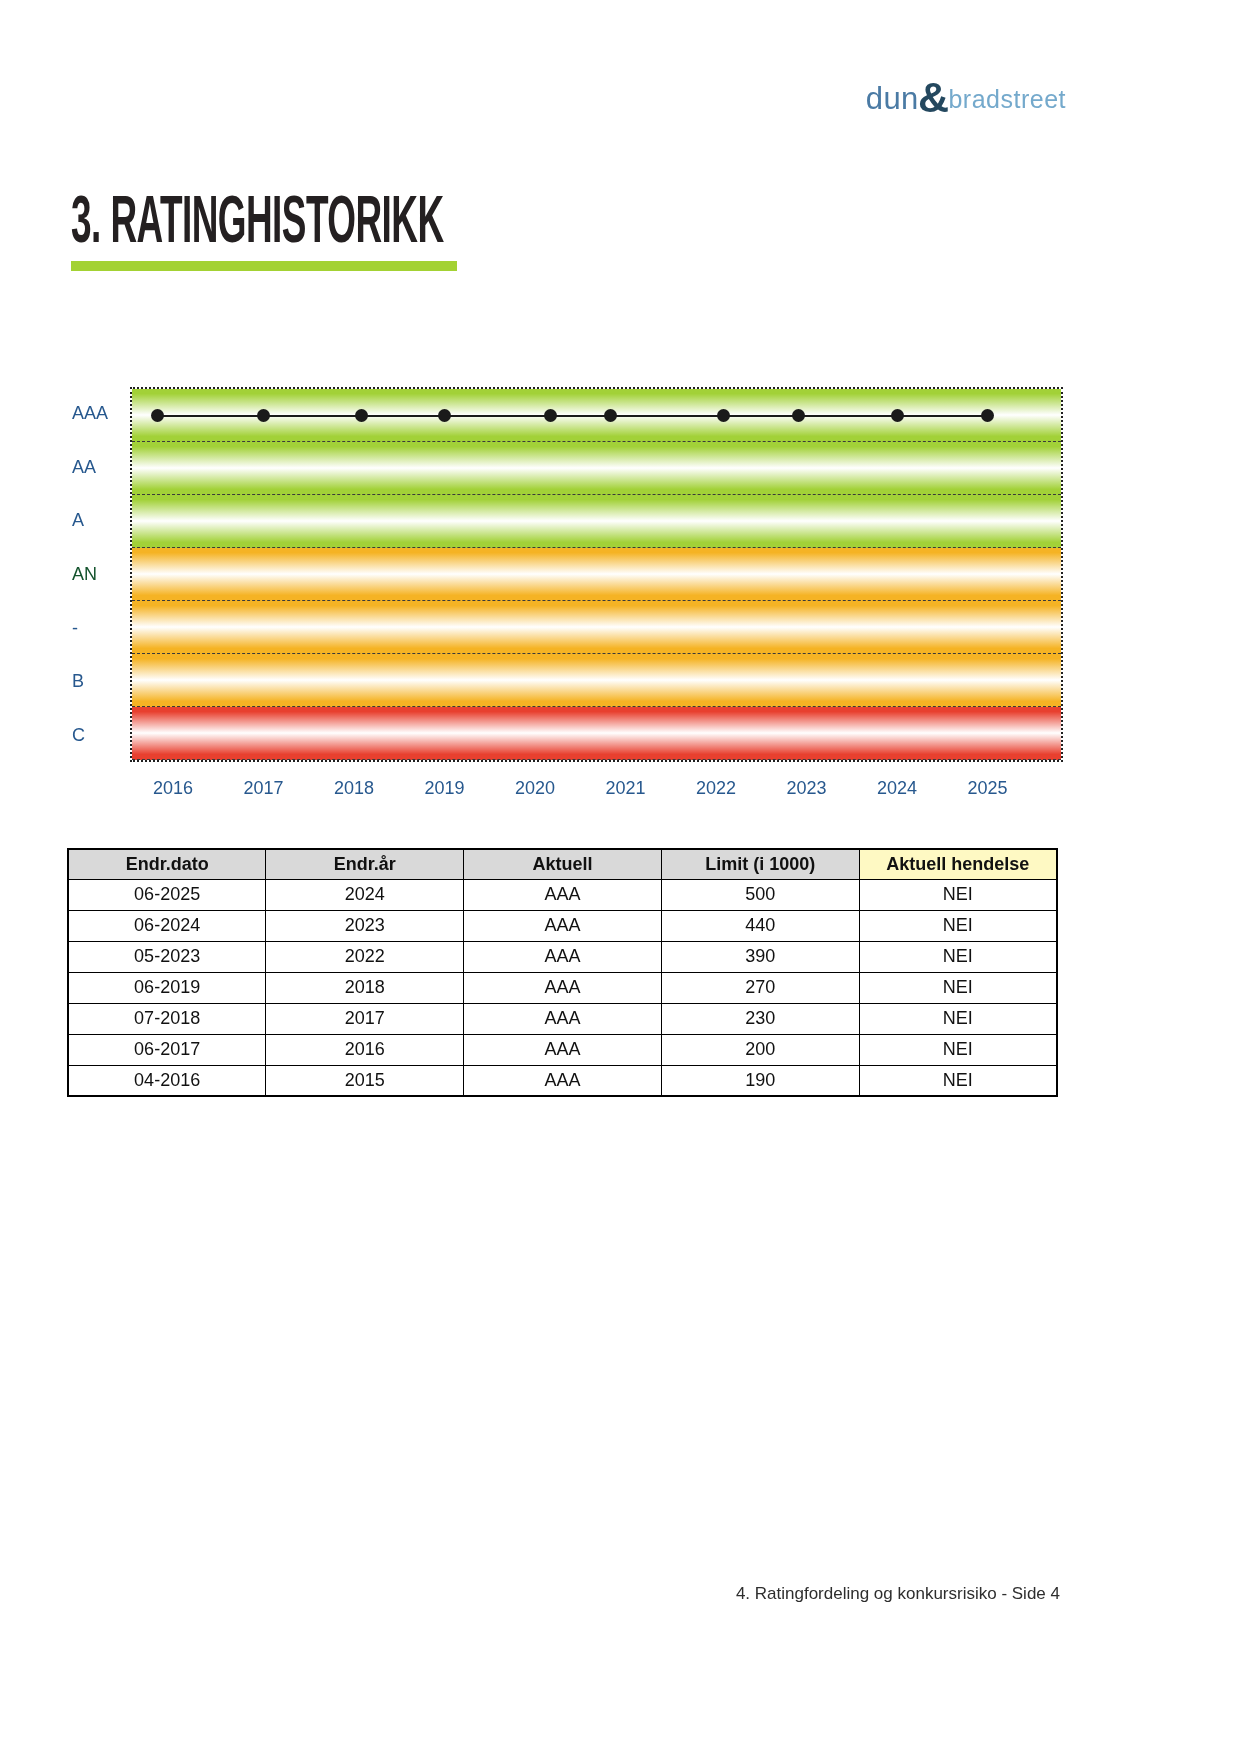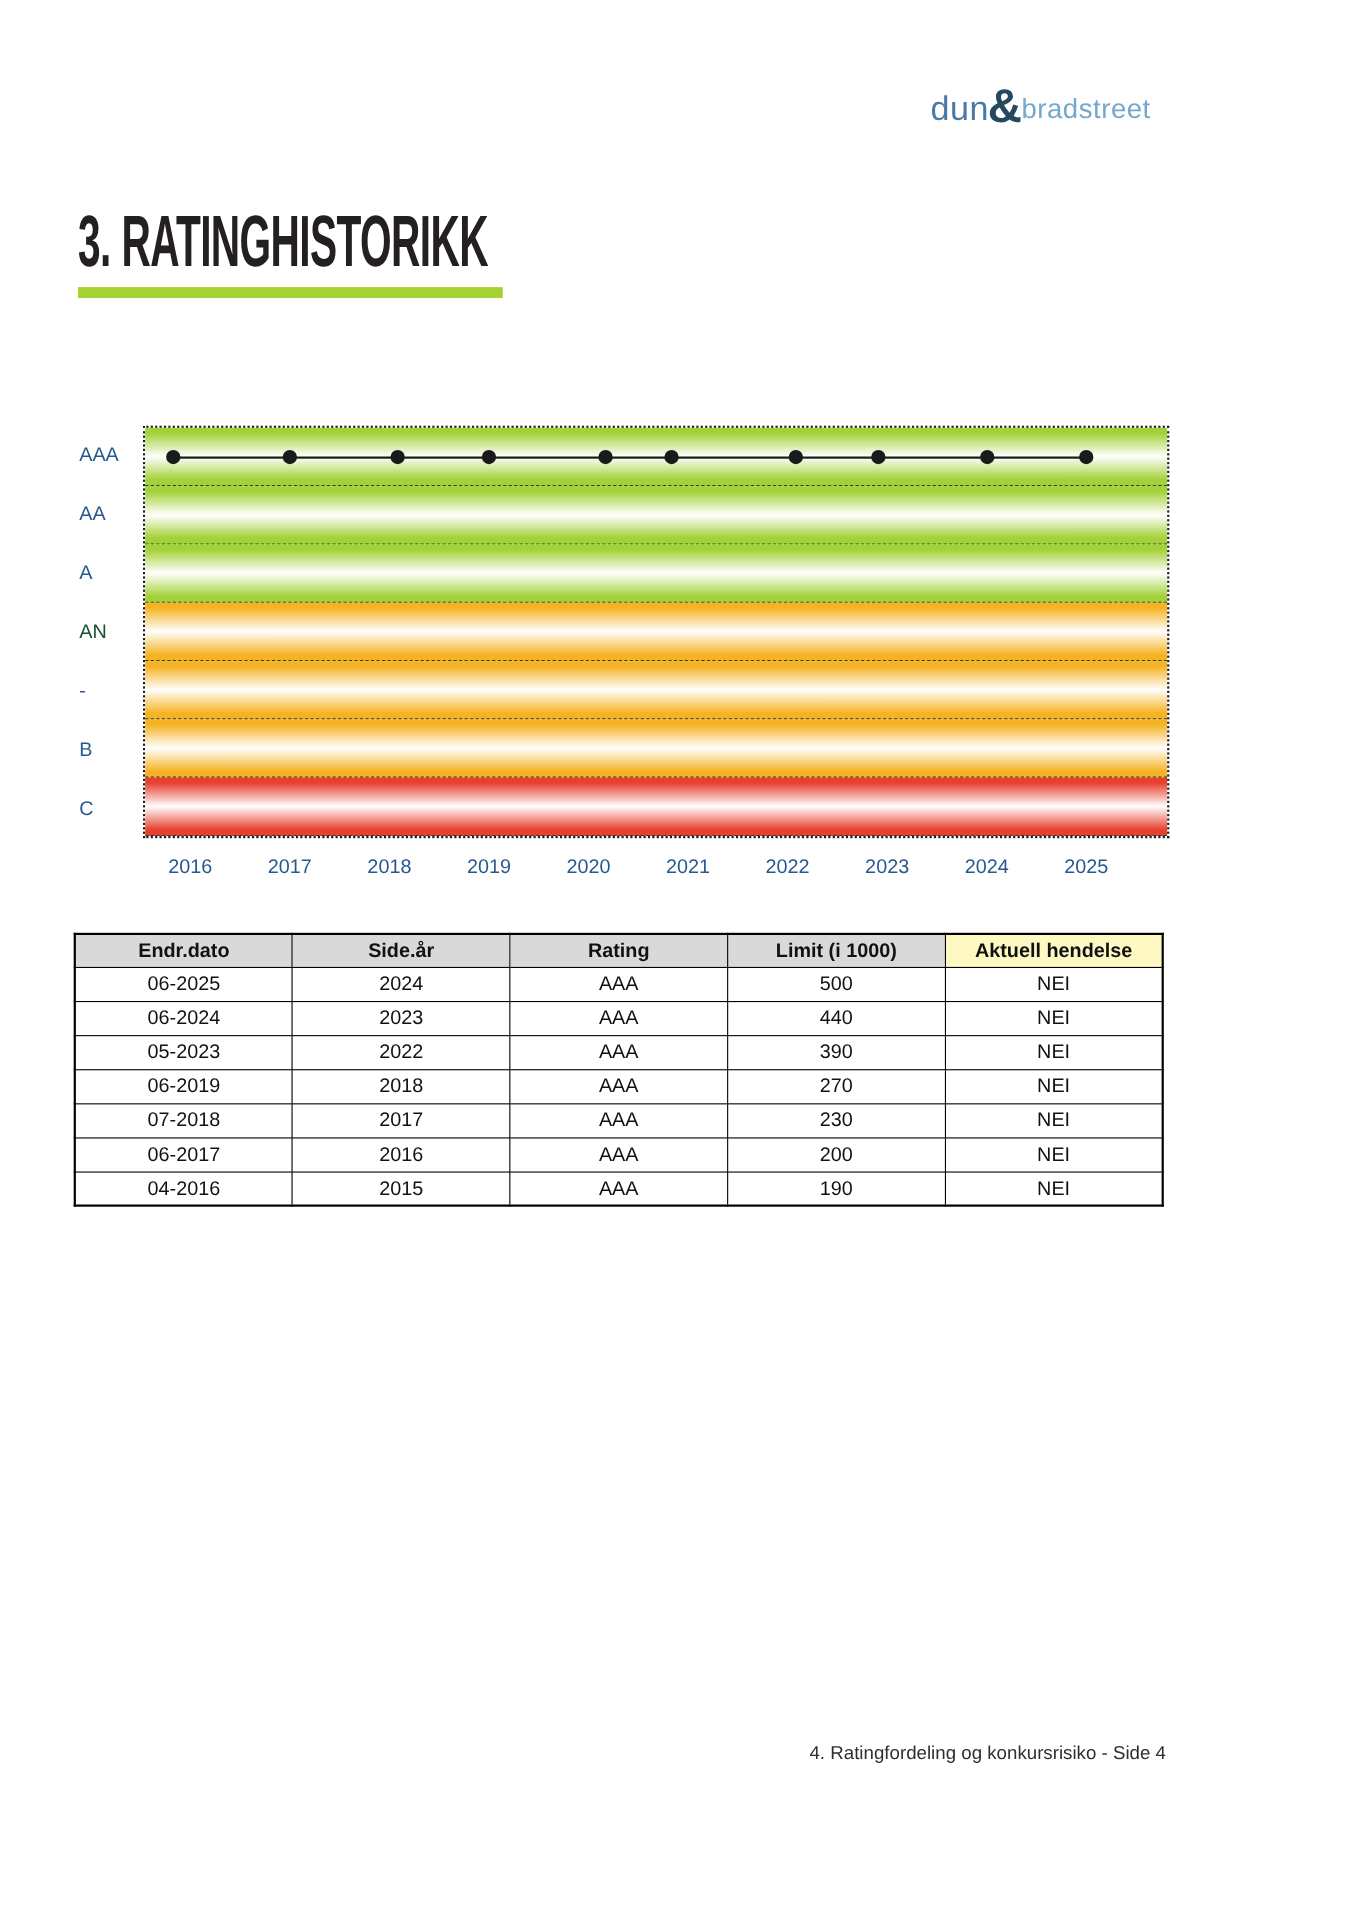--- a/index.html
+++ b/index.html
@@ -5,21 +5,21 @@
   * { margin:0; padding:0; box-sizing:border-box; }
   html,body { background:#e9e9e9; }
   body { font-family:"Liberation Sans", sans-serif; }
   .page {
     position:relative; width:1241px; height:1754px;
     background:#ffffff; margin:0 auto; overflow:hidden;
   }
 
   
   .logo { position:absolute; top:74px; left:826px; width:240px; height:50px;
-          display:flex; align-items:center; justify-content:center;
+          display:flex; align-items:center; justify-content:flex-end;
           white-space:nowrap; letter-spacing:.5px; }
   .logo .w1 { font-size:31px; font-weight:500; }
   .logo .amp { font-size:43px; font-weight:600; line-height:1; margin:0 -1px; position:relative; top:-2px; }
   .logo .w2 { font-size:25px; font-weight:400; }
 
   
   .title { position:absolute; left:71px; top:181px; font-size:66px; font-weight:800;
            letter-spacing:-1px; white-space:nowrap; color:#242021;
            transform:scaleX(0.56); transform-origin:left center; }
   .title-bar { position:absolute; left:71px; top:261px; width:386px; height:10px; }
@@ -115,22 +115,22 @@
         <span class="xlabel" style="left: 676.5px; color: rgb(39, 88, 142);">2023</span>
         <span class="xlabel" style="left: 767px; color: rgb(39, 88, 142);">2024</span>
         <span class="xlabel" style="left: 857.5px; color: rgb(39, 88, 142);">2025</span>
       </div>
   </div>
 
   <table class="rating-table">
     <thead>
       <tr>
           <th style="background: rgb(217, 217, 217);">Endr.dato</th>
-          <th style="background: rgb(217, 217, 217);">Side.år</th>
-          <th style="background: rgb(217, 217, 217);">Rating</th>
+          <th style="background: rgb(217, 217, 217);">Endr.år</th>
+          <th style="background: rgb(217, 217, 217);">Aktuell</th>
           <th style="background: rgb(217, 217, 217);">Limit (i 1000)</th>
           <th style="background: #fef9c3;">Aktuell hendelse</th>
         </tr>
     </thead>
     <tbody>
         <tr>
           <td>06-2025</td>
           <td>2024</td>
           <td>AAA</td>
           <td>500</td>

